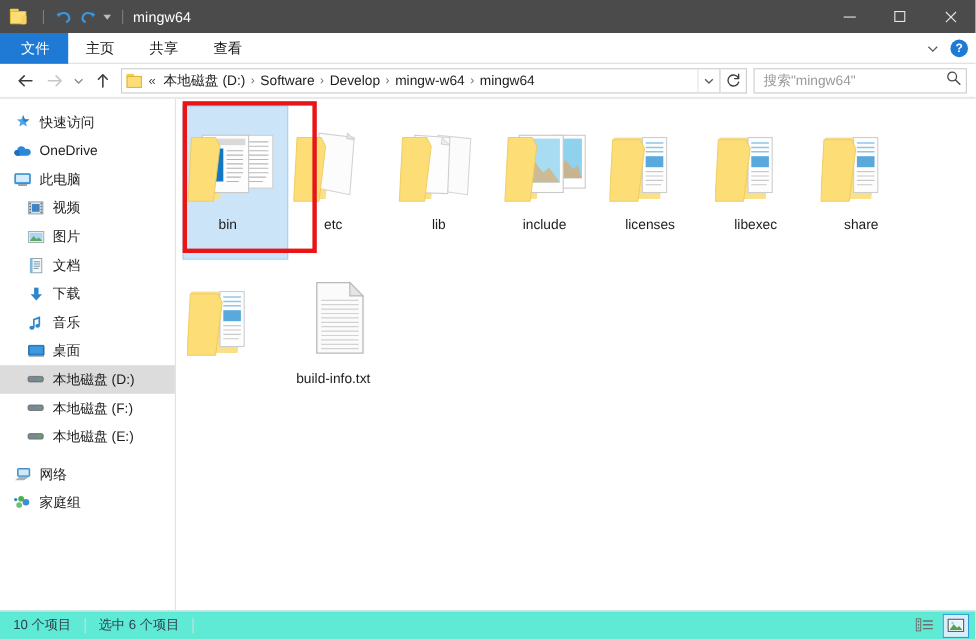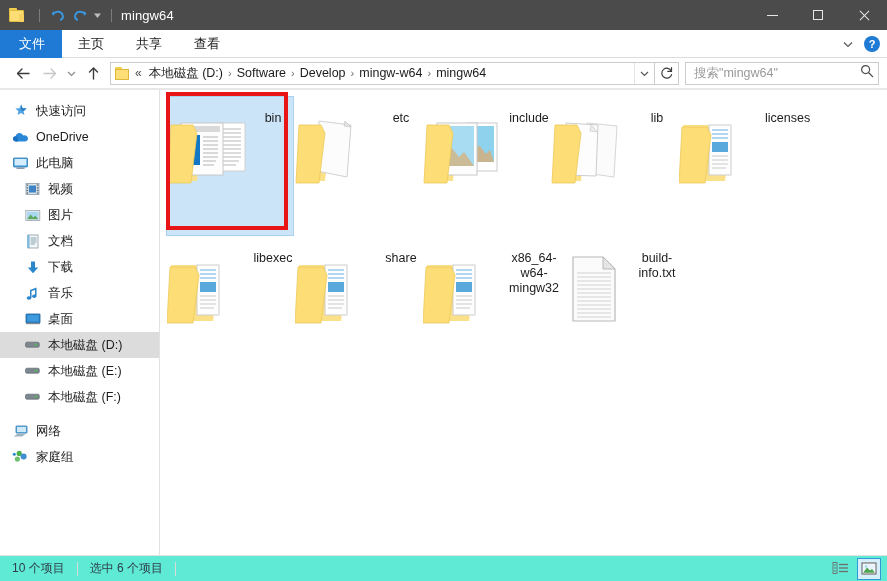--- a/index.html
+++ b/index.html
@@ -94,21 +94,21 @@
   .nav-item.indent { padding-left: 24px; }
   .nav-item.selected { background:#dcdcdc; }
   .nav-item .nlabel { overflow:hidden; text-overflow:clip; }
   .nav-icon { width:17px; height:17px; flex:0 0 17px; display:flex; align-items:center; justify-content:center; }
   .gap { height:8px; }
 
   
   .content { flex:1; background:#ffffff; position:relative; overflow:hidden; padding: 6px 0 0 6px; }
   .grid { display:flex; flex-wrap:wrap; align-content:flex-start; }
   .tile {
-    width: 128px; height: 140px; display:flex; flex-direction:row; align-items:flex-start;
+    width: 96px; height: 140px; display:flex; flex-direction:column; align-items:flex-end;
     padding-top: 8px; cursor:default; border:1px solid transparent;
   }
   .tile.selected { background:#cce4f7; border:1px solid #a8d2f0; }
   .tile .icon-wrap { width: 96px; height: 86px; display:flex; align-items:flex-end; justify-content:center; }
   .tile .tname {
     font-size:12.5px; color:#1c1c1c; text-align:center; margin-top:6px; line-height:15px;
     width: 108px; word-wrap:break-word; overflow-wrap:break-word;
   }
 
   
@@ -388,31 +388,31 @@
         <span class="nlabel">本地磁盘 (D:)</span>
       </div>
 
       <div class="nav-item indent">
         <span class="nav-icon">
           <svg width="17" height="12" viewBox="0 0 17 12">
             <rect x="1.5" y="3.2" width="13.8" height="5" rx="1.5" fill="#7d878f" stroke="#5f686f" stroke-width="0.7"></rect>
             <rect x="10.8" y="4.8" width="2.4" height="1.6" rx="0.4" fill="#4cbb4c"></rect>
           </svg>
         </span>
-        <span class="nlabel">本地磁盘 (E:)</span>
+        <span class="nlabel">本地磁盘 (F:)</span>
       </div>
 
       <div class="nav-item indent">
         <span class="nav-icon">
           <svg width="17" height="12" viewBox="0 0 17 12">
             <rect x="1.5" y="3.2" width="13.8" height="5" rx="1.5" fill="#7d878f" stroke="#5f686f" stroke-width="0.7"></rect>
             <rect x="10.8" y="4.8" width="2.4" height="1.6" rx="0.4" fill="#4cbb4c"></rect>
           </svg>
         </span>
-        <span class="nlabel">本地磁盘 (F:)</span>
+        <span class="nlabel">本地磁盘 (E:)</span>
       </div>
 
       <div class="gap"></div>
 
       <div class="nav-item">
         <span class="nav-icon">
           <svg width="17" height="15" viewBox="0 0 17 15">
             <rect x="4" y="2" width="11" height="7" rx="0.6" fill="#58a7dd" stroke="#2f7cb2" stroke-width="0.8"></rect>
             <rect x="5" y="2.9" width="9" height="5.2" fill="#cfe9f8"></rect>
             <path d="M1.5 12.5 L6 9.5 L14.5 9.5 L10 12.5 Z" fill="#9fb4c2"></path>
@@ -488,51 +488,51 @@
               <path d="M4 12 L26 12 L30 20 L24 70 L1 70 Z" fill="#fcdd76" stroke="#ecc95c" stroke-width="0.8"></path>
             </svg>
           </div>
           <div class="tname">etc</div>
         </div>
 
         <div class="tile">
           <div class="icon-wrap">
             <svg width="86" height="78" viewBox="0 0 86 78">
               <path d="M4 12 L30 12 L35 18 L30 68 L4 68 Z" fill="#fbe08a"></path>
+              <g transform="translate(34,8)">
+                <path d="M2 2 L32 5 L29 56 L0 52 Z" fill="#fbfbfb" stroke="#d6d6d6" stroke-width="1"></path>
+              </g>
+              <g transform="translate(15,10)">
+                <path d="M0 0 L32 2 L30 53 L0 52 Z" fill="#fdfdfd" stroke="#cdcdcd" stroke-width="1"></path>
+                <path d="M25 2 L32 9 L24 8 Z" fill="#ececec" stroke="#cfcfcf" stroke-width="0.8"></path>
+              </g>
+              <path d="M4 12 L26 12 L30 20 L24 70 L1 70 Z" fill="#fcdd76" stroke="#ecc95c" stroke-width="0.8"></path>
+            </svg>
+          </div>
+          <div class="tname">lib</div>
+        </div>
+
+        <div class="tile">
+          <div class="icon-wrap">
+            <svg width="86" height="78" viewBox="0 0 86 78">
+              <path d="M4 12 L30 12 L35 18 L30 68 L4 68 Z" fill="#fbe08a"></path>
               <g transform="translate(36,8)">
                 <rect x="8" y="2" width="30" height="48" fill="#ffffff" stroke="#cacaca" stroke-width="1"></rect>
                 <rect x="11" y="5" width="24" height="36" fill="#8fd2ee"></rect>
                 <path d="M11 41 L20 24 L27 33 L31 29 L35 41 Z" fill="#c8b58f"></path>
               </g>
               <g transform="translate(14,10)">
                 <rect x="0" y="0" width="40" height="52" fill="#fdfdfd" stroke="#c8c8c8" stroke-width="1"></rect>
                 <rect x="3" y="3" width="34" height="40" fill="#a8dcf2"></rect>
                 <path d="M3 43 L14 24 L22 34 L27 29 L37 43 Z" fill="#cbbb96"></path>
               </g>
               <path d="M4 12 L26 12 L30 20 L24 70 L1 70 Z" fill="#fcdd76" stroke="#ecc95c" stroke-width="0.8"></path>
             </svg>
           </div>
           <div class="tname">include</div>
-        </div>
-
-        <div class="tile">
-          <div class="icon-wrap">
-            <svg width="86" height="78" viewBox="0 0 86 78">
-              <path d="M4 12 L30 12 L35 18 L30 68 L4 68 Z" fill="#fbe08a"></path>
-              <g transform="translate(34,8)">
-                <path d="M2 2 L32 5 L29 56 L0 52 Z" fill="#fbfbfb" stroke="#d6d6d6" stroke-width="1"></path>
-              </g>
-              <g transform="translate(15,10)">
-                <path d="M0 0 L32 2 L30 53 L0 52 Z" fill="#fdfdfd" stroke="#cdcdcd" stroke-width="1"></path>
-                <path d="M25 2 L32 9 L24 8 Z" fill="#ececec" stroke="#cfcfcf" stroke-width="0.8"></path>
-              </g>
-              <path d="M4 12 L26 12 L30 20 L24 70 L1 70 Z" fill="#fcdd76" stroke="#ecc95c" stroke-width="0.8"></path>
-            </svg>
-          </div>
-          <div class="tname">lib</div>
         </div>
 
         <div class="tile">
           <div class="icon-wrap">
             <svg width="86" height="78" viewBox="0 0 86 78">
               <path d="M4 12 L46 12 L52 20 L46 68 L4 68 Z" fill="#fbe08a"></path>
               <g transform="translate(30,12)">
                 <rect x="0" y="0" width="22" height="50" fill="#fdfdfd" stroke="#cdcdcd" stroke-width="1"></rect>
                 <g stroke="#8fc6e8" stroke-width="1.4">
                   <path d="M3 5 L19 5"></path>
@@ -619,21 +619,20 @@
                 <g stroke="#c9c9c9" stroke-width="1">
                   <path d="M3 31 L19 31"></path>
                     <path d="M3 35 L19 35"></path>
                     <path d="M3 39 L19 39"></path>
                     <path d="M3 43 L17 43"></path>
                 </g>
               </g>
               <path d="M3 14 L28 14 L32 22 L26 70 L0 70 Z" fill="#fcdd76" stroke="#ecc95c" stroke-width="0.8"></path>
             </svg>
           </div>
-          <div class="tname">x86_64-w64-mingw32</div>
         </div>
 
         <div class="tile">
           <div class="icon-wrap">
             <svg width="86" height="78" viewBox="0 0 86 78">
               <g transform="translate(22,4)">
                 <path d="M0 0 L30 0 L42 12 L42 64 L0 64 Z" fill="#fbfbfb" stroke="#b9b9b9" stroke-width="1.2"></path>
                 <path d="M30 0 L42 12 L30 12 Z" fill="#e5e5e5" stroke="#b9b9b9" stroke-width="1"></path>
                 <g stroke="#d2d2d2" stroke-width="1.1">
                   <path d="M4 16 L38 16"></path>

